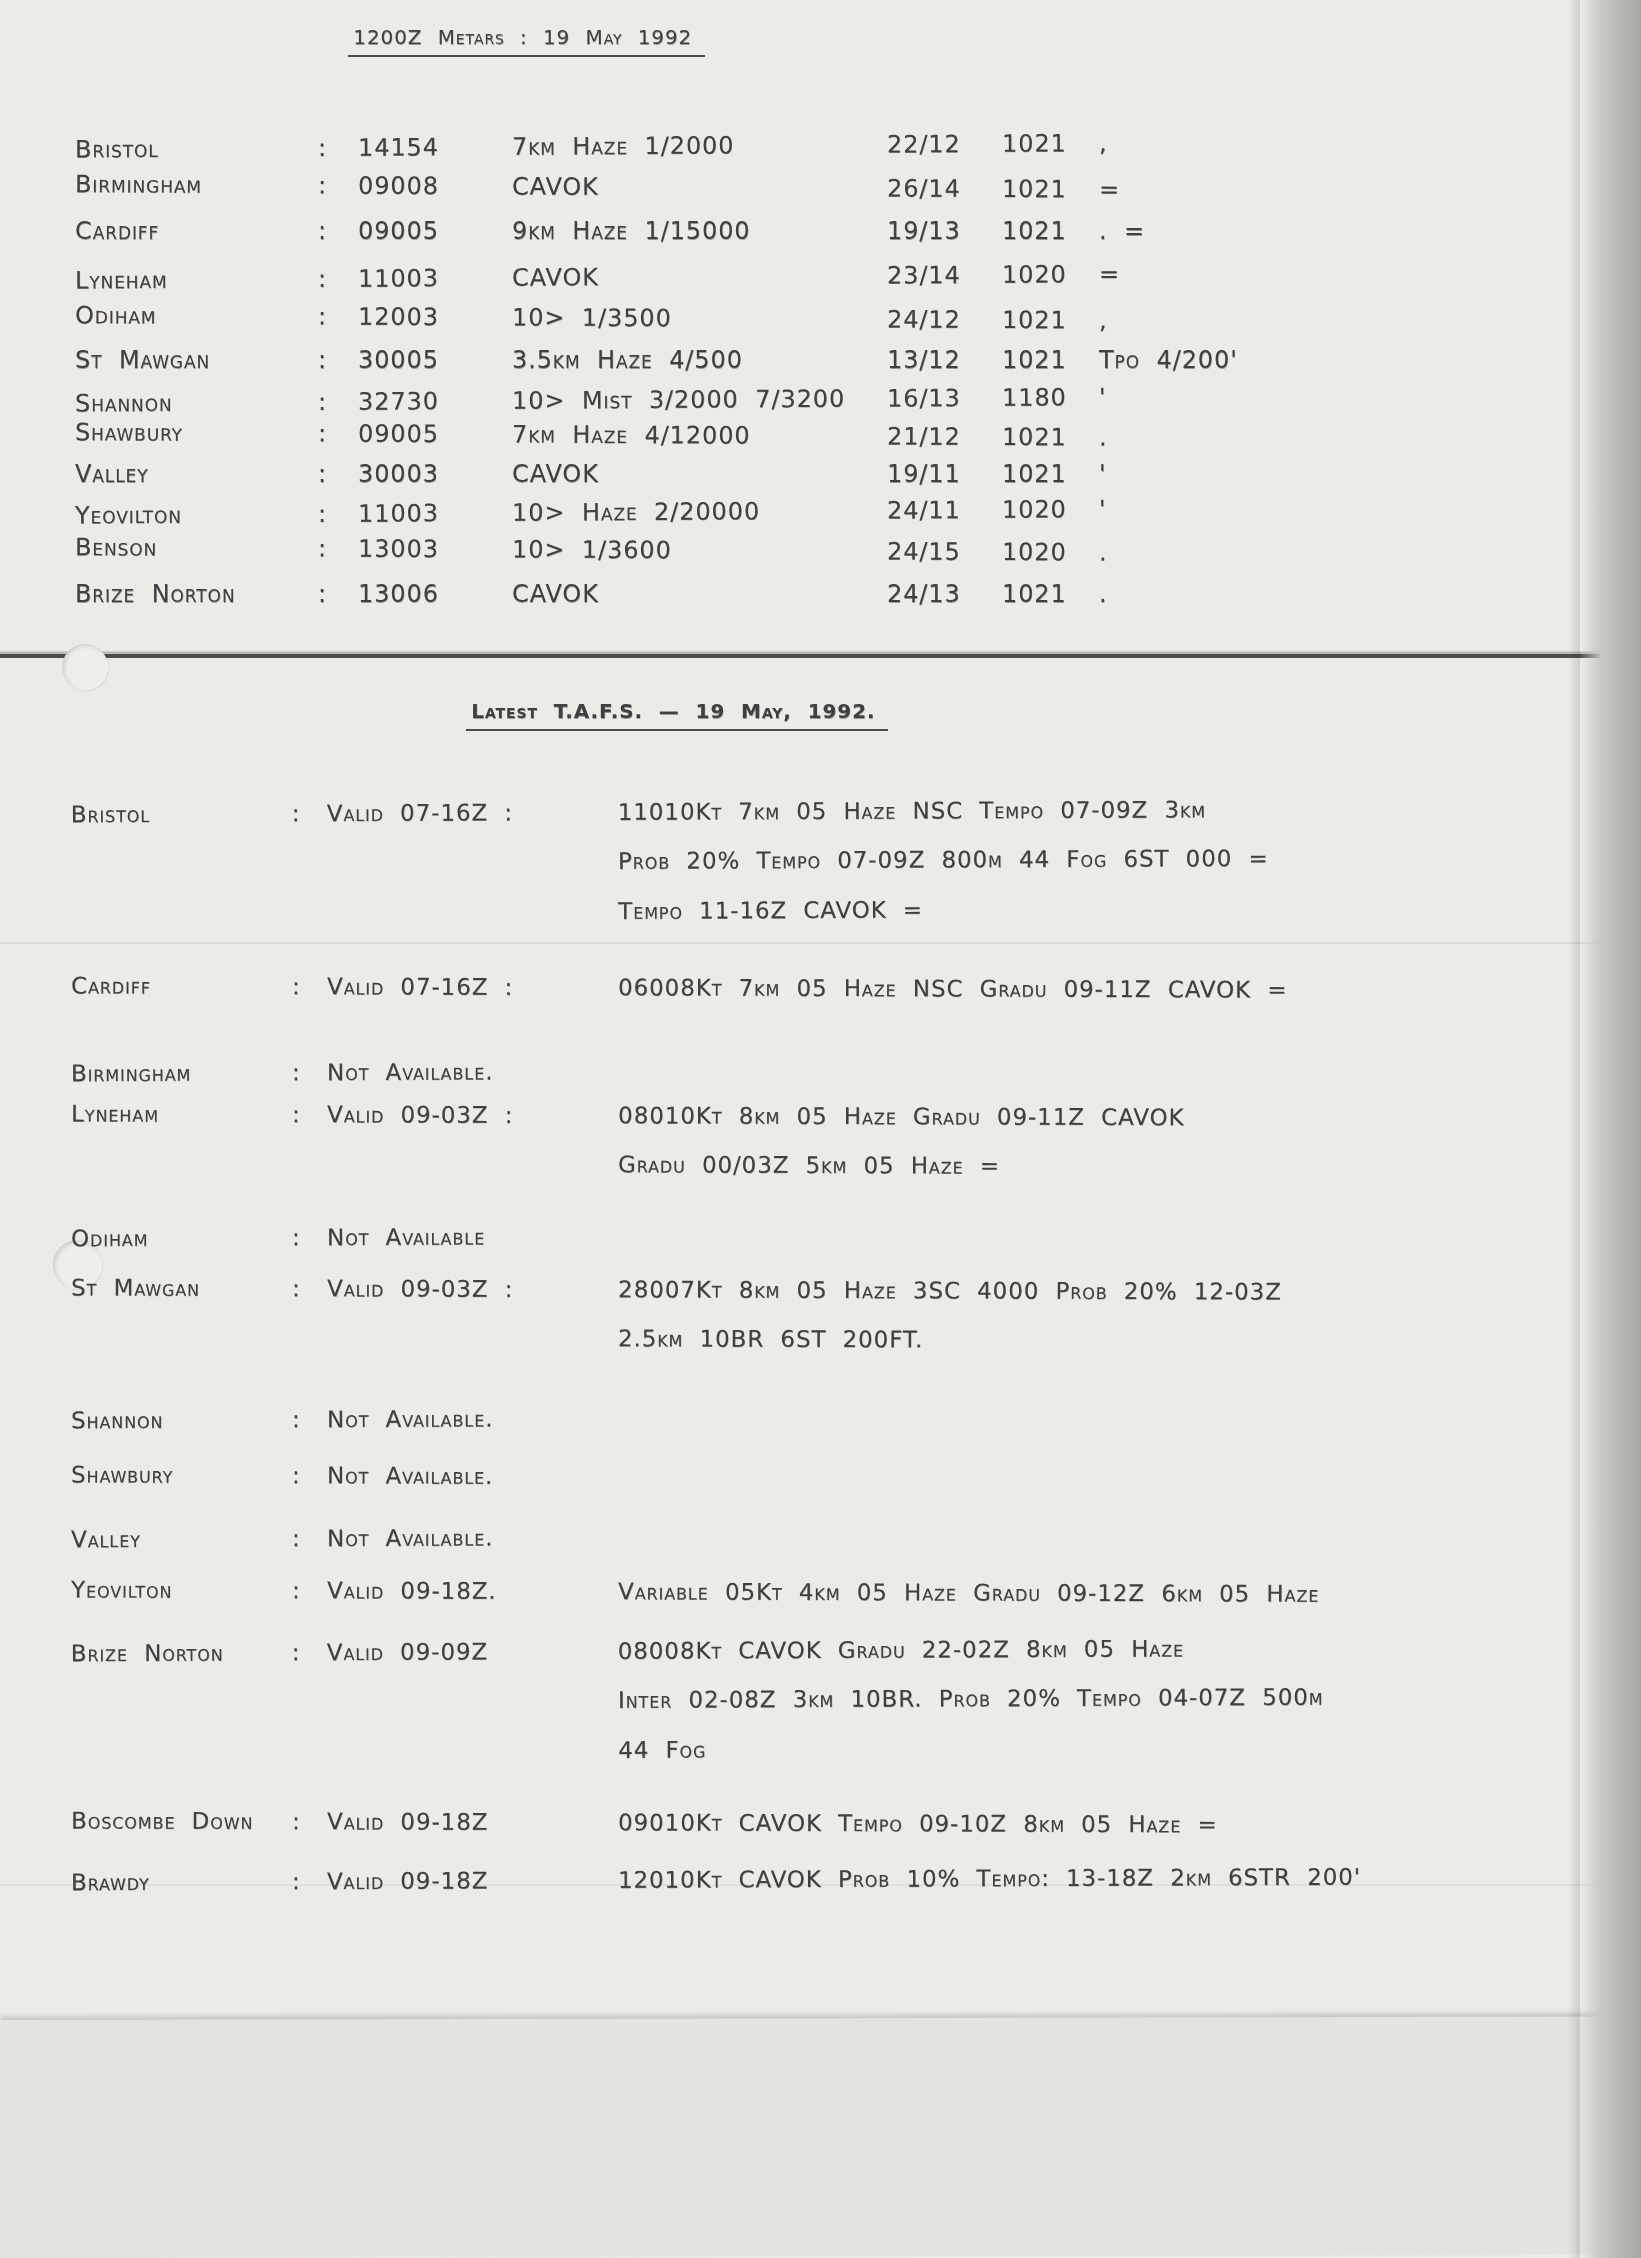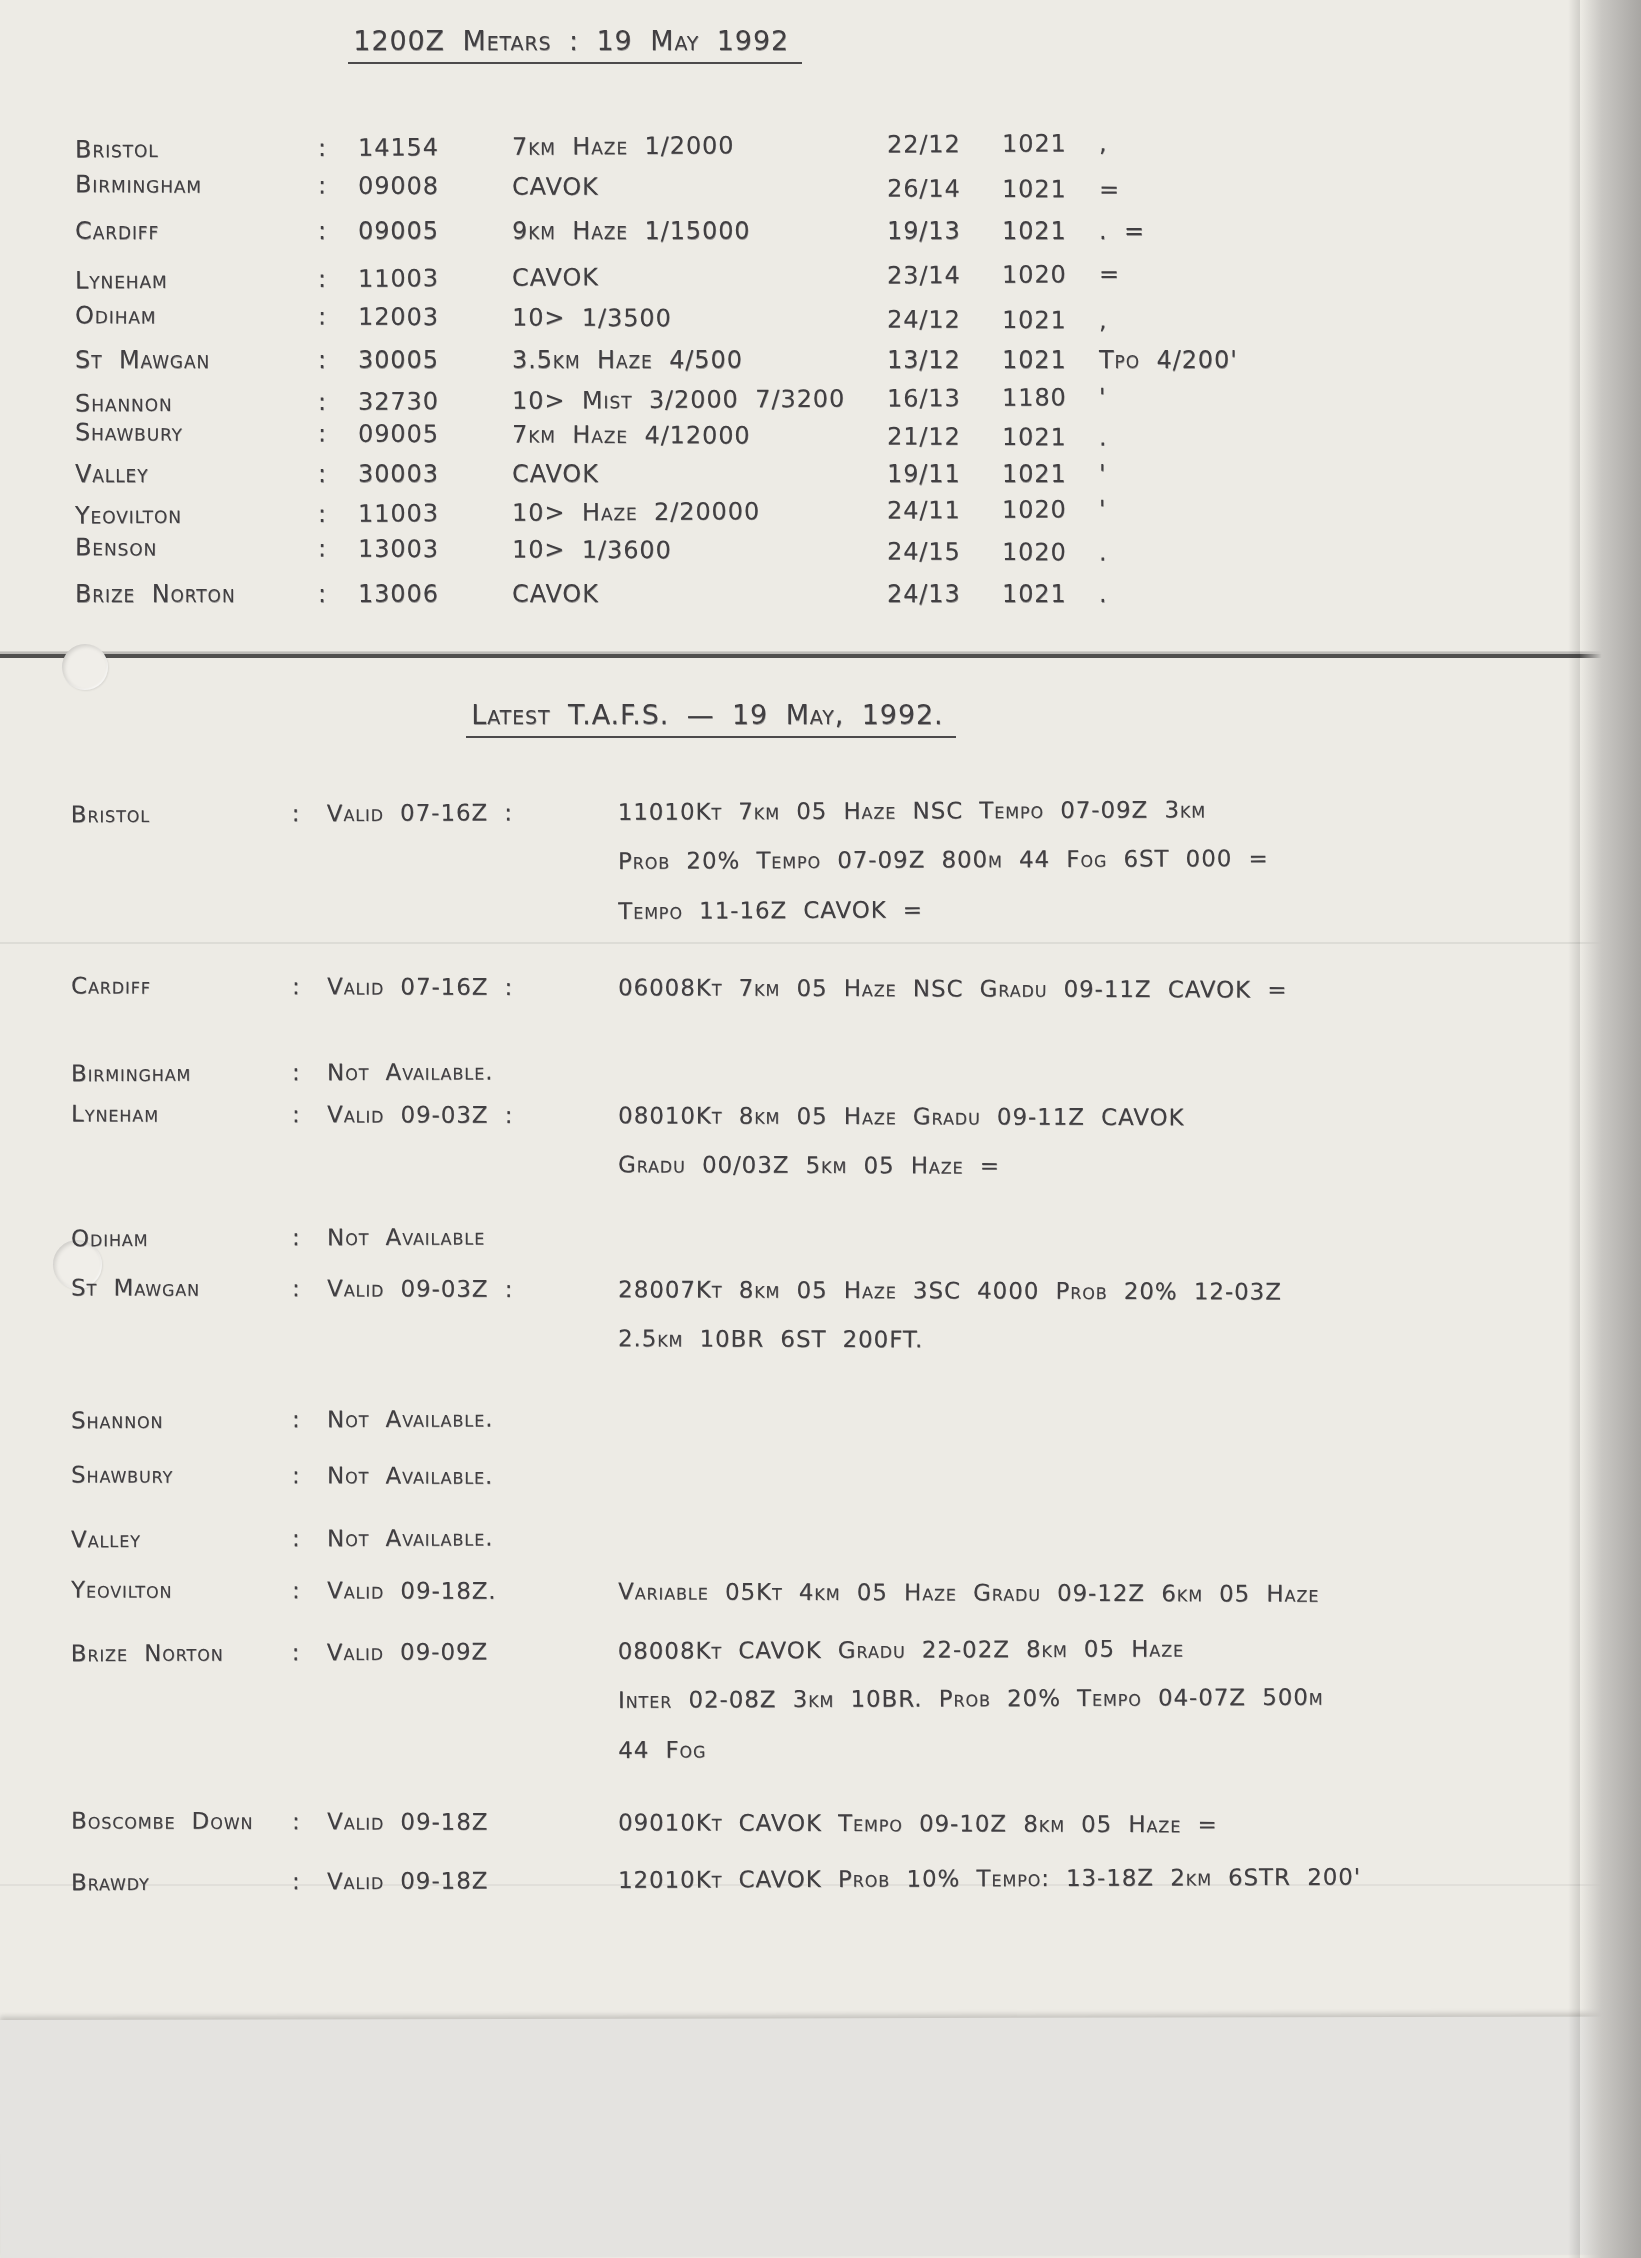--- a/index.html
+++ b/index.html
@@ -3,21 +3,21 @@
 <meta charset="utf-8">
 <style>
   html,body{margin:0;padding:0;}
   body{width:1642px;height:2258px;background:#d9d7d3;font-family:"DejaVu Sans",sans-serif;}
   .page{position:relative;width:1642px;height:2258px;background:#edebe5;overflow:hidden;}
 
   
   .hw{font-variant:small-caps;color:#413f42;letter-spacing:0.9px;word-spacing:8px;
       text-shadow:0.4px 0.5px 0.6px rgba(55,53,58,0.45);}
 
-  .doc-title{position:absolute;display:inline-block;font-size:27px;
+  .doc-title{position:absolute;display:inline-block;font-size:20px;
       border-bottom:2.6px solid #4c4a4b;padding:0 12.4px 6.2px 5.3px;}
 
   
   .metar-rows{position:absolute;inset:0;}
   .metar-row{position:absolute;left:75px;width:1464px;display:grid;
       grid-template-columns:243px 40px 154px 375px 115px 97px auto;
       font-size:24px;align-items:baseline;}
   .metar-rows .metar-row:nth-child(3n+1){transform:rotate(-0.35deg);}
   .metar-rows .metar-row:nth-child(3n+2){transform:rotate(0.3deg);}
 
@@ -179,21 +179,21 @@
     </div>
   </div>
 
   <div class="sheet-divider"></div>
   <div class="hole h1"></div>
   <div class="hole h2"></div>
   <div class="crease c1"></div>
   <div class="crease c2"></div>
 
   <div>
-    <div class="doc-title hw" style="left:466px;top:699px;">Latest T.A.F.S. — 19 May, 1992.</div>
+    <div class="doc-title hw" style="left:466px;top:699px;font-weight:bold;">Latest T.A.F.S. — 19 May, 1992.</div>
 
     <div class="taf-entries">
 
       <div class="taf-entry" style="top:798px;">
         <span class="hw">Bristol</span>
         <span class="hw">:</span>
         <span class="hw">Valid 07-16Z :</span>
         <span>
           <div class="taf-line hw">11010Kt 7km 05 Haze NSC Tempo 07-09Z 3km</div>
           <div class="taf-line hw">Prob 20% Tempo 07-09Z 800m 44 Fog 6ST 000 =</div>

